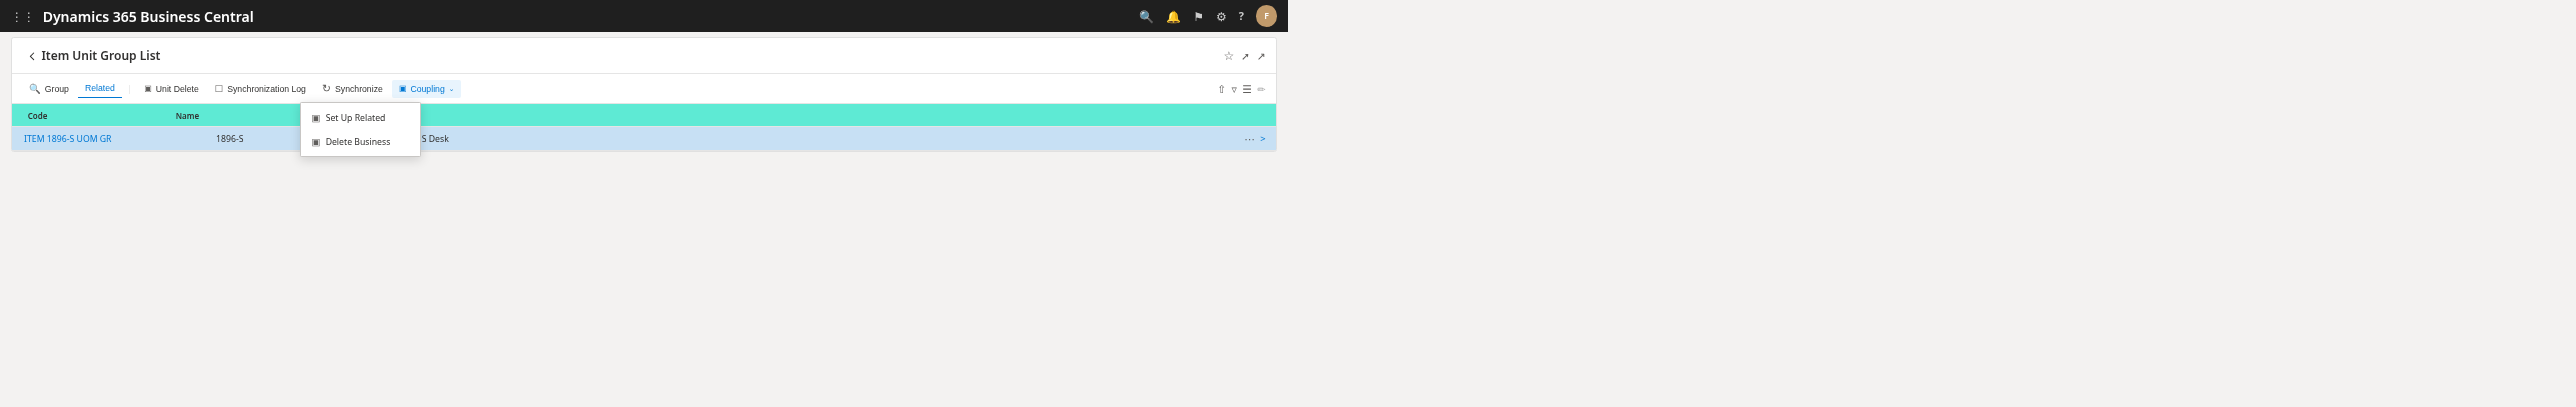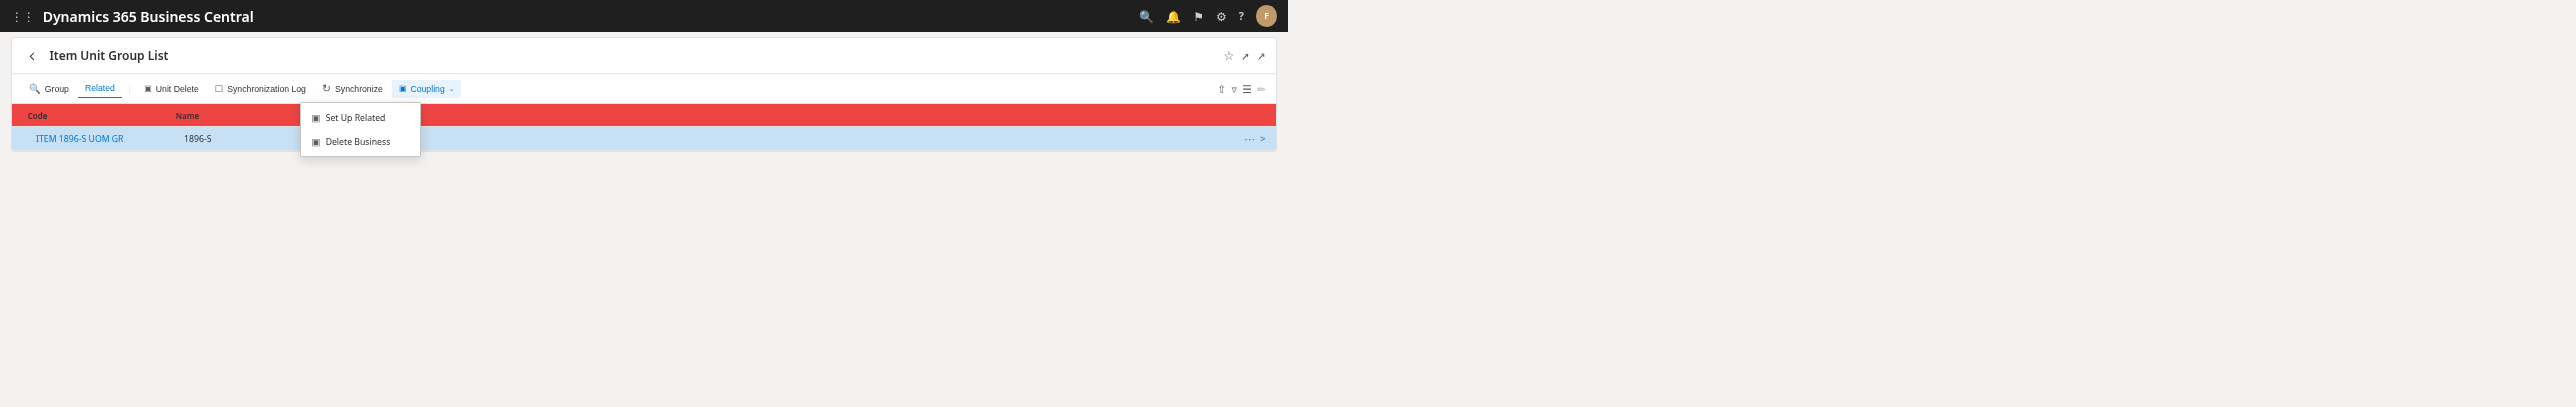--- a/index.html
+++ b/index.html
@@ -64,21 +64,21 @@
       border: 0.7px solid #e0e0e0;
       border-radius: 2.7px;
     }
 
     
     .page-header {
       display: flex;
       align-items: center;
       padding: 8px 10.7px;
       border-bottom: 0.7px solid #e5e5e5;
-      gap: 8px;
+      gap: 0;
     }
     .back-btn {
       width: 19px;
       height: 19px;
       display: flex;
       align-items: center;
       justify-content: center;
       color: #323130;
       cursor: pointer;
       border-radius: 2px;
@@ -176,39 +176,40 @@
       color: #605e5c;
     }
 
     
     .table-container {
       overflow: hidden;
     }
     .table-header {
       display: grid;
       grid-template-columns: 148px 134px 1fr;
-      background: #ef4444;
+      background: #5eead4;
       border-bottom: 0.7px solid #e5e5e5;
       padding: 0 10.7px;
     }
     .table-header-cell {
       padding: 5.4px 5.4px;
       font-size: 8px;
       font-weight: 600;
       color: #323130;
       text-transform: none;
     }
     .table-row {
       display: grid;
       grid-template-columns: 148px 134px 1fr;
-      padding: 0 19px;
+      padding: 0 7px;
       border-bottom: 0.7px solid #e5e5e5;
       background: #c7e0f4;
       align-items: center;
       position: relative;
+      gap: 44px;
     }
     .table-cell {
       padding: 5.4px 5.4px;
       font-size: 8.7px;
       color: #323130;
     }
     .table-cell.link {
       color: #0078d4;
       cursor: pointer;
       text-decoration: none;

